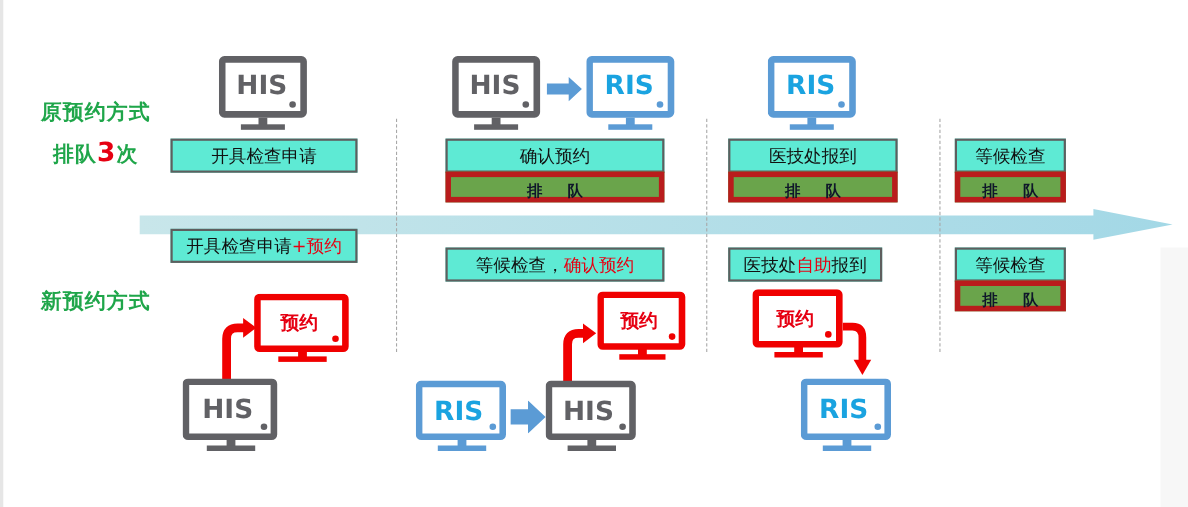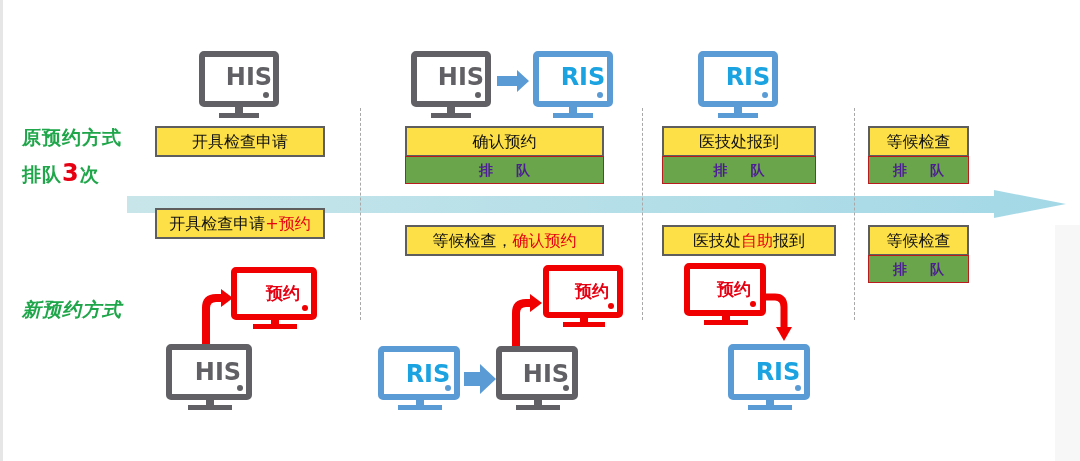--- a/index.html
+++ b/index.html
@@ -1,41 +1,41 @@
 <!DOCTYPE html>
 <html><head>
 <meta charset="utf-8">
 <style>
   html,body{margin:0;padding:0;}
   body{width:1080px;height:461px;background:#ffffff;position:relative;overflow:hidden;font-family:"DejaVu Sans","Liberation Sans",sans-serif;}
   .left-edge{position:absolute;left:0;top:0;width:3px;height:461px;background:#e6e6e6;}
   .right-shade{position:absolute;right:0;top:225px;width:25px;height:236px;background:#f7f7f7;}
-  .row-label{position:absolute;left:22px;width:130px;color:#1fa64a;font-weight:bold;font-size:19px;line-height:36px;letter-spacing:1px;margin-top:35px;}
+  .row-label{position:absolute;left:22px;width:130px;text-align:center;color:#1fa64a;font-weight:bold;font-size:19px;line-height:36px;letter-spacing:1px;}
   .row-label .num{color:#e60012;font-size:24px;}
   .divider{position:absolute;top:108px;height:212px;width:0;border-left:1.5px dashed #a8a8a8;}
   .main-arrow{position:absolute;left:0;top:0;}
-  .box{position:absolute;border:2px solid #5e5e5e;background:#fde047;box-sizing:border-box;text-align:center;font-size:16px;color:#111;height:31px;line-height:27px;}
+  .box{position:absolute;border:2px solid #5e5e5e;background:#5eead4;box-sizing:border-box;text-align:center;font-size:16px;color:#111;height:31px;line-height:27px;}
   .box .hl{color:#e60012;}
-  .queue{position:absolute;background:#6aa44b;border:1px solid #b91c1c;box-sizing:border-box;color:#4c1d95;font-weight:bold;font-size:14px;text-align:center;height:28px;line-height:26px;word-spacing:18px;}
+  .queue{position:absolute;background:#6aa44b;border:5px solid #b91c1c;box-sizing:border-box;color:#0f172a;font-weight:bold;font-size:14px;text-align:center;height:28px;line-height:26px;word-spacing:18px;}
   .monitor{position:absolute;}
   .monitor svg{display:block;}
-  .mon-label{position:absolute;left:0;width:100%;text-align:center;font-family:"DejaVu Sans","Liberation Sans",sans-serif;font-weight:bold;margin-left:11px;}
+  .mon-label{position:absolute;left:0;width:100%;text-align:center;font-family:"DejaVu Sans","Liberation Sans",sans-serif;font-weight:bold;}
   .icon-arrow{position:absolute;}
 </style>
 </head>
 <body>
 
 <div class="left-edge"></div>
 <div class="right-shade"></div>
 
 <div class="row-label" style="top:84px;">
   <div>原预约方式</div>
   <div><span>排队</span><span class="num">3</span><span>次</span></div>
 </div>
-<div class="row-label" style="top:256px;font-style:italic;">
+<div class="row-label" style="top:256px;">
   <div>新预约方式</div>
 </div>
 
 <svg class="main-arrow" width="1080" height="461">
   <defs>
     <linearGradient id="tl" x1="0" x2="1" y1="0" y2="0">
       <stop offset="0" stop-color="#c8e6ea"></stop>
       <stop offset="1" stop-color="#a3d8e6"></stop>
     </linearGradient>
   </defs>
@@ -153,21 +153,21 @@
 <div class="monitor" style="left:496px;top:346px;">
   <svg width="84" height="66">
       <rect x="3" y="3" width="76" height="48" rx="2" fill="#fff" stroke="#616165" stroke-width="6"></rect>
       <circle cx="70" cy="42" r="3" fill="#616165"></circle>
       <rect x="38" y="54" width="8" height="6" fill="#616165"></rect>
       <rect x="20" y="59" width="44" height="5" fill="#616165"></rect>
     </svg>
   <div class="mon-label" style="top:14px;width:78px;font-size:24px;color:#616165;">HIS</div>
 </div>
 
-<div class="box" style="left:662px;top:225px;width:174px;">
+<div class="box" style="left:662px;top:225px;width:140px;">
   <span>医技处</span><span class="hl">自助</span><span>报到</span>
 </div>
 <div class="monitor" style="left:684px;top:263px;">
   <svg width="84" height="64">
       <rect x="3" y="3" width="76" height="47" rx="2" fill="#fff" stroke="#f00000" stroke-width="6"></rect>
       <circle cx="69" cy="41" r="3" fill="#f00000"></circle>
       <rect x="38" y="52" width="8" height="6" fill="#f00000"></rect>
       <rect x="20" y="57" width="44" height="5" fill="#f00000"></rect>
     </svg>
   <div class="mon-label" style="top:15px;width:78px;font-size:17px;color:#e60012;">预约</div>

